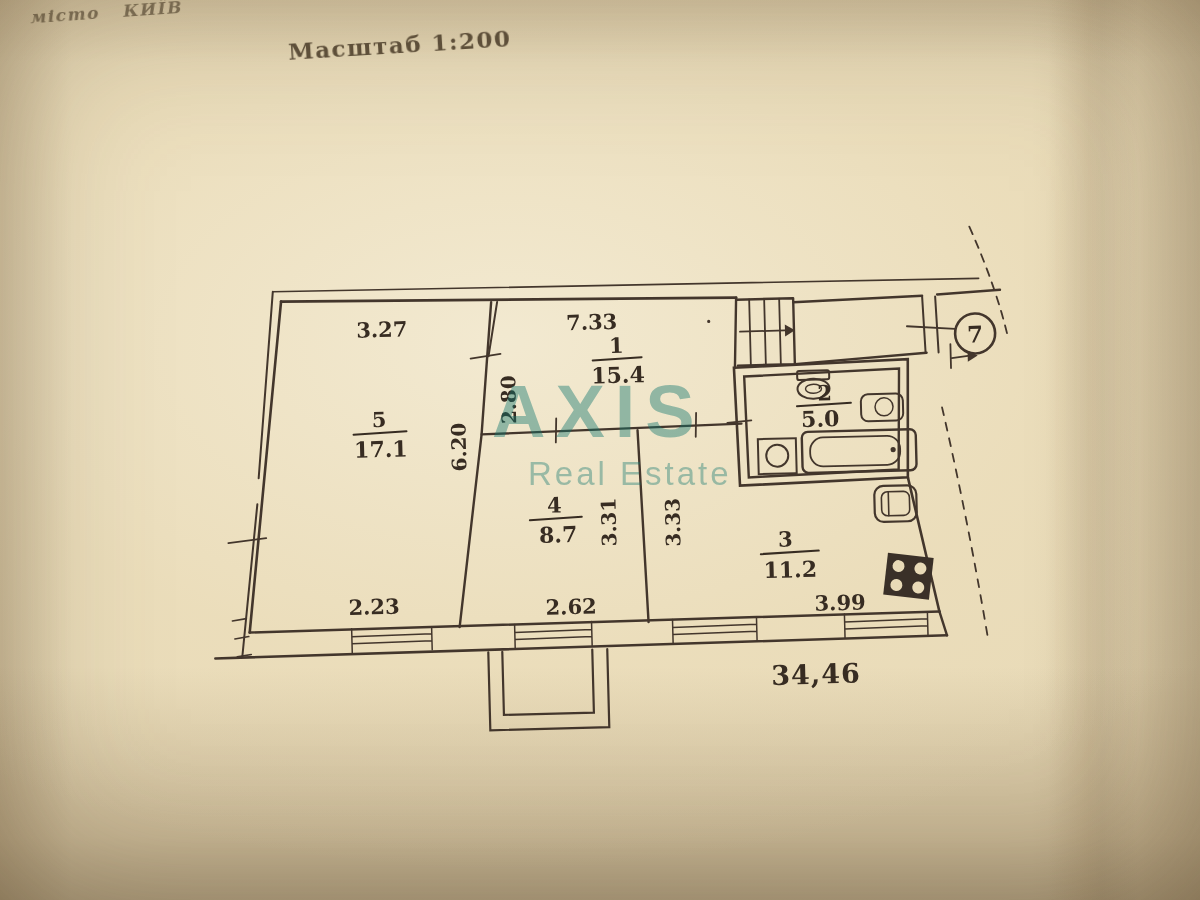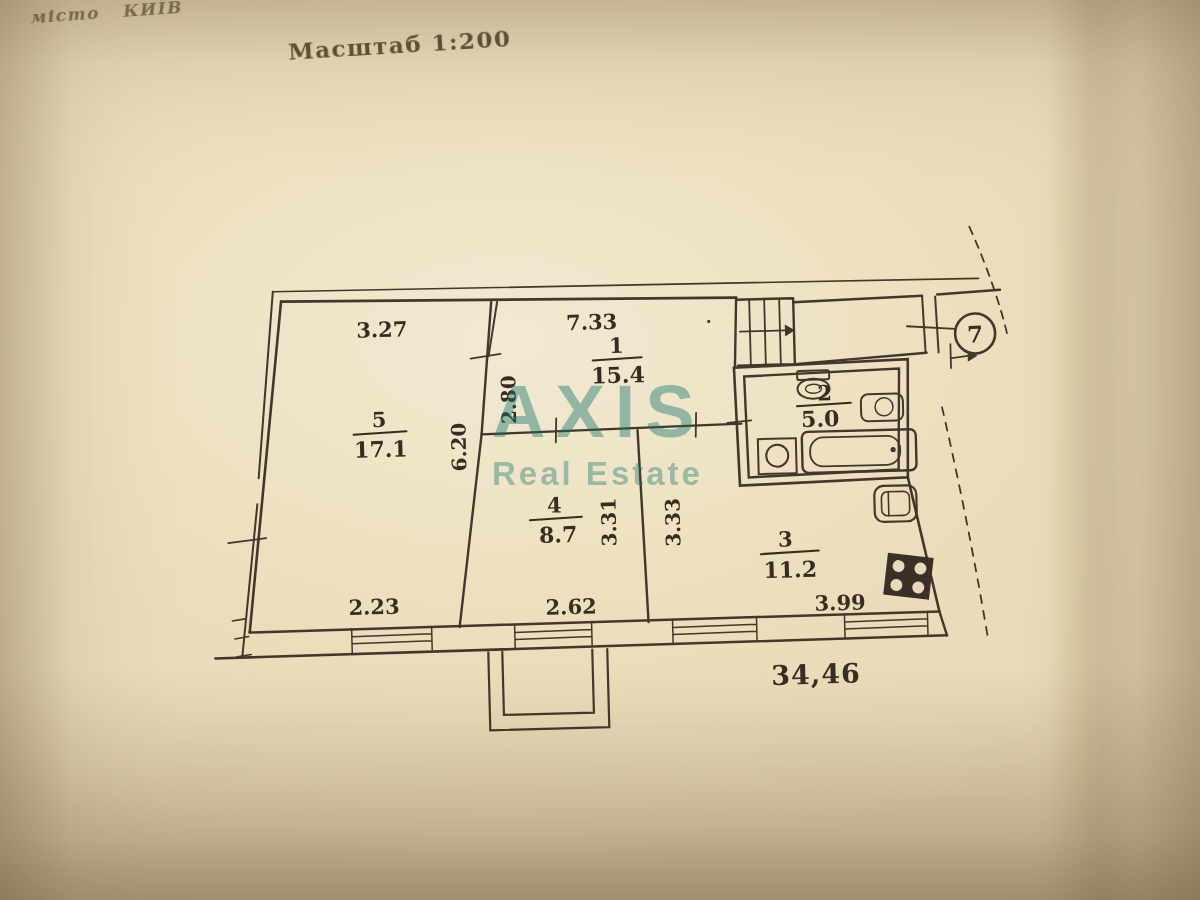--- a/index.html
+++ b/index.html
@@ -32,21 +32,21 @@
     position:absolute;left:288px;top:31px;
     transform:rotate(-3.5deg);
     font-weight:bold;font-size:23px;letter-spacing:1.5px;
     color:#50422f;opacity:.9;filter:blur(.45px);
   }
   .wm{
     position:absolute;left:492px;top:375px;pointer-events:none;
     font-family:"Liberation Sans","DejaVu Sans",sans-serif;color:#0f766e;
   }
   .wm .brand{font-size:74px;font-weight:bold;letter-spacing:10px;opacity:.42;line-height:1;}
-  .wm .sub{font-size:33px;font-weight:700;letter-spacing:3px;opacity:.38;margin-top:6px;}
+  .wm .sub{font-size:33px;font-weight:400;letter-spacing:3px;opacity:.38;margin-top:6px;margin-left:36px;}
   svg.plan{position:absolute;left:0;top:0;filter:blur(.3px);}
   svg text{font-family:"DejaVu Serif","Liberation Serif",serif;font-weight:bold;fill:#372c22;}
   .dim{font-size:21px;}
   .dim-sm{font-size:20px;}
   .roomno{font-size:21px;}
   .area{font-size:22px;}
   .total{font-size:27px;letter-spacing:1px;}
   .mk{font-size:23px;}
 </style>
 </head>

